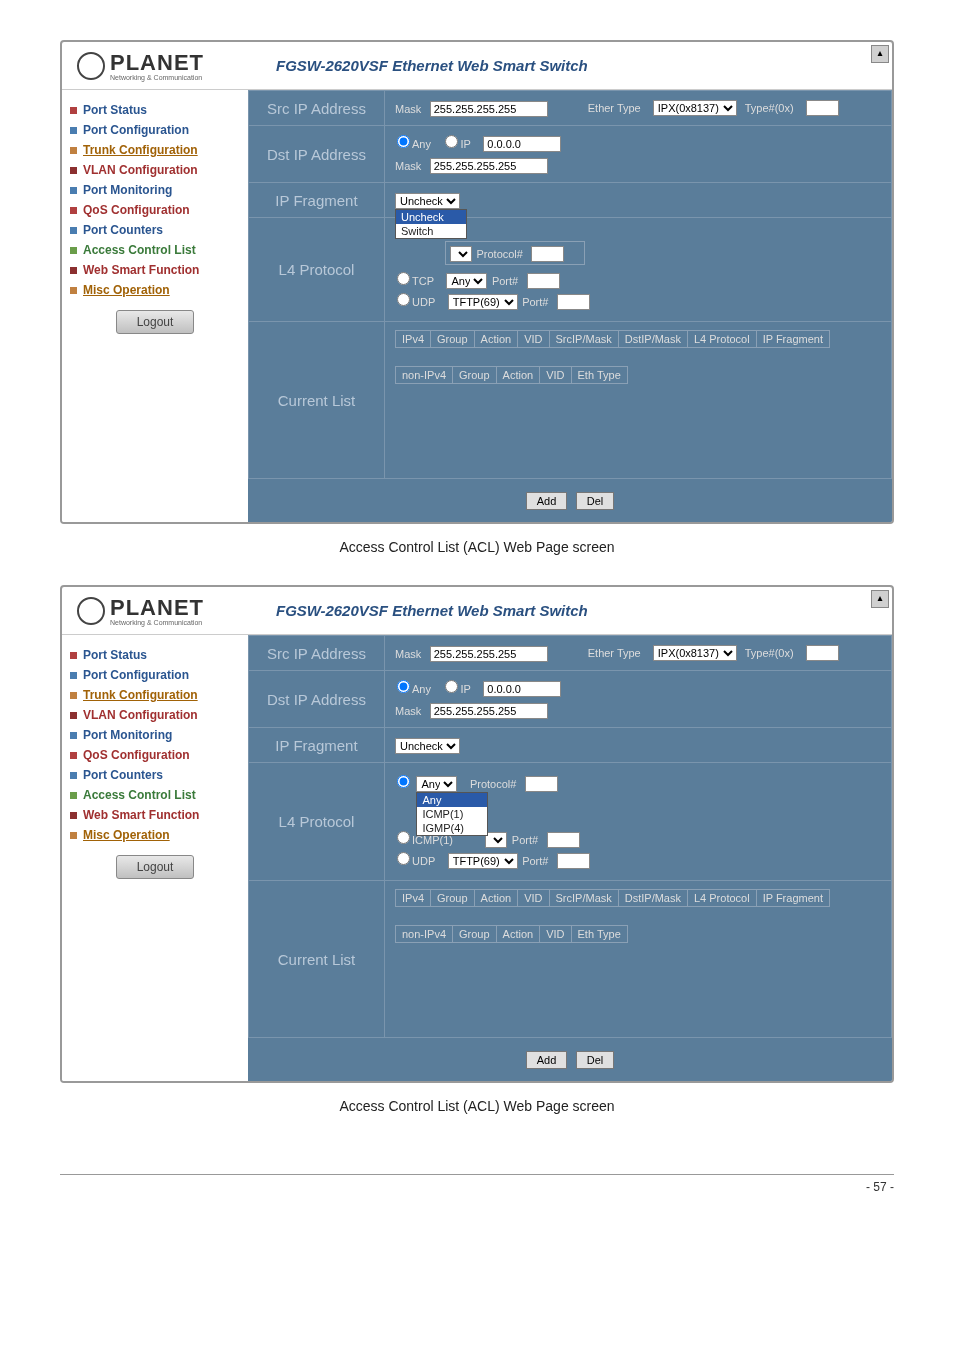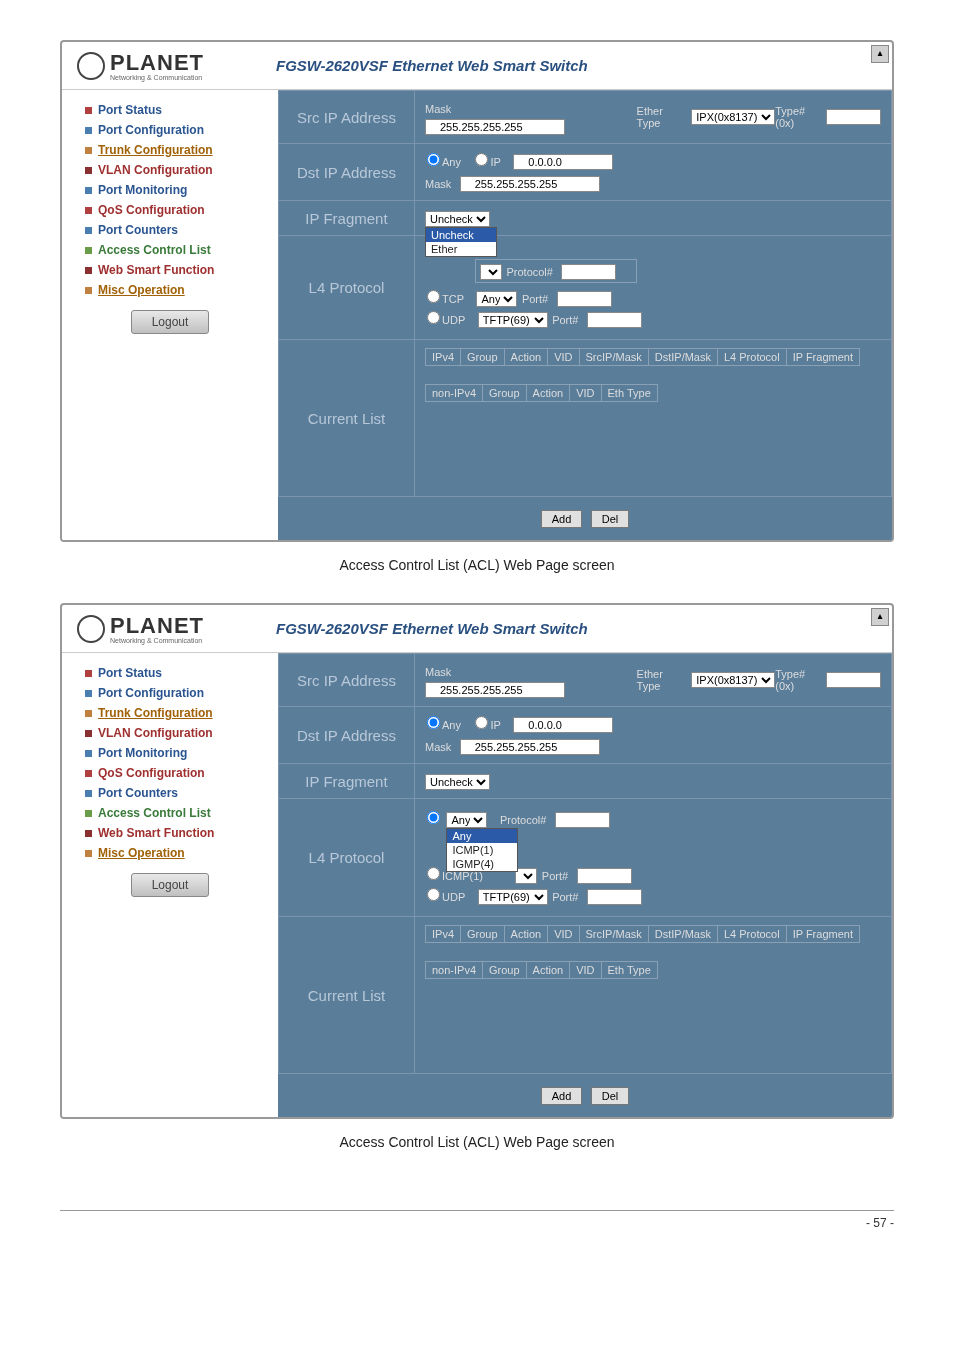--- a/index.html
+++ b/index.html
@@ -51,21 +51,21 @@
       font-weight: bold;
       font-style: italic;
       font-size: 15px;
       color: #2a5080;
     }
     .content-area {
       display: flex;
     }
     .sidebar {
       width: 170px;
-      padding: 10px 23px;
+      padding: 10px 8px;
       background: #fff;
     }
     .sidebar-item {
       display: flex;
       align-items: center;
       font-size: 12px;
       font-weight: bold;
       padding: 3px 0;
       cursor: pointer;
     }
@@ -118,21 +118,21 @@
     .input-cell {
       background: #5a7d9a;
     }
     .radio-label {
       color: #ddd;
       font-size: 11px;
       margin-right: 8px;
     }
     input[type="text"] {
       font-size: 11px;
-      padding: 1px 14px;
+      padding: 1px 3px;
       border: 1px solid #888;
       background: #fff;
     }
     input[type="radio"] {
       margin: 0 2px;
     }
     select {
       font-size: 11px;
       border: 1px solid #888;
       background: #fff;
@@ -146,20 +146,21 @@
       margin-right: 4px;
     }
     .top-row {
       display: flex;
       align-items: center;
       gap: 40px;
     }
     .ether-section {
       display: flex;
       align-items: center;
+      gap: 8px;
     }
     .dropdown-open {
       position: relative;
       display: inline-block;
     }
     .dropdown-list {
       position: absolute;
       top: 18px;
       left: 0;
       background: #fff;
@@ -328,21 +329,21 @@
             </div>
           </td>
         </tr>
         <tr>
           <td class="label-cell">IP Fragment</td>
           <td class="input-cell">
             <div class="dropdown-open">
               <select><option>Uncheck</option></select>
               <div class="dropdown-list">
                 <div class="sel">Uncheck</div>
-                <div>Ether</div>
+                <div>Switch</div>
               </div>
             </div>
           </td>
         </tr>
         <tr>
           <td class="label-cell">L4 Protocol</td>
           <td class="input-cell" style="padding-top:20px">
             <div class="l4-group" style="border:1px solid #8aa0b5; display:inline-block; padding:2px 20px 2px 4px; margin-left:50px">
               <select><option></option></select>
               <span class="field-label">Protocol#</span>

